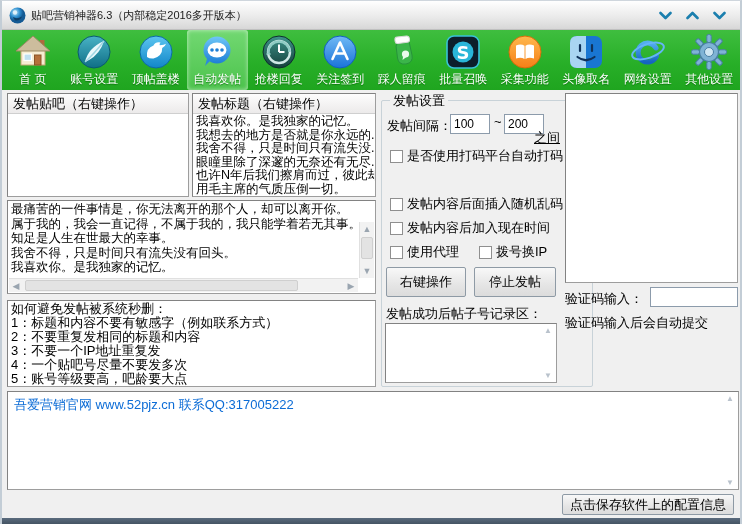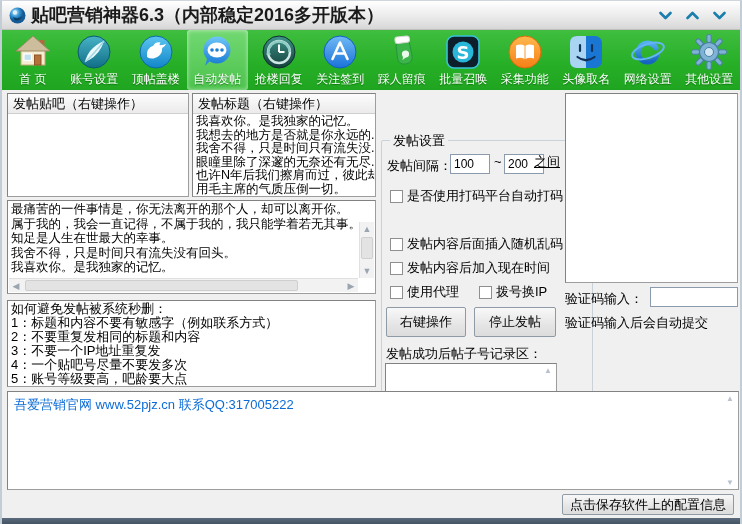--- a/index.html
+++ b/index.html
@@ -6,21 +6,21 @@
   html,body { width:742px; height:524px; }
   body { font-family:"Liberation Sans","DejaVu Sans",sans-serif; font-size:12px; color:#000; }
   .window { position:relative; width:742px; height:524px; background:#f0f0f0; overflow:hidden;
             border-left:2px solid #c3cdd6; border-right:2px solid #c3cdd6; border-top:1px solid #cfd6dd; }
 
   
   .titlebar { position:absolute; left:0; top:0; width:100%; height:29px;
               background:linear-gradient(#ffffff,#e9e9e9 60%,#d7d7d7); display:flex; align-items:center;
               padding-left:7px; border-bottom:1px solid #bfbfbf; }
   .app-icon { width:17px; height:17px; margin-right:5px; flex:0 0 auto; }
-  .title-text { font-weight:bold; font-size:18px; color:#1a1a1a; }
+  .title-text { font-weight:normal; font-size:11px; color:#1a1a1a; }
   .win-controls { position:absolute; right:12px; top:0; height:29px; display:flex; align-items:center; gap:9px; }
   .winbtn { width:18px; height:16px; display:flex; align-items:center; justify-content:center; cursor:pointer; }
 
   
   .toolbar { position:absolute; left:0; top:29px; width:100%; height:60px;
              background:linear-gradient(#3fbe3f,#28af28 55%,#1fa51f); display:flex; }
   .tool-item { width:61.5px; height:60px; display:flex; flex-direction:column; align-items:center; padding-top:2px; cursor:pointer; }
   .tool-item.active { background:linear-gradient(#72d872,#4cc34c); box-shadow:inset 0 0 4px rgba(255,255,255,.6); border-radius:3px; }
   .tool-icon { width:40px; height:40px; }
   .tool-label { color:#fff; font-size:12px; line-height:14px; white-space:nowrap; text-shadow:0 1px 1px rgba(0,90,0,.65); }
@@ -43,21 +43,21 @@
   .vscroll .thumb { position:absolute; top:15px; left:1px; width:12px; height:22px; background:#e3e3e3; border:1px solid #cfcfcf; border-radius:2px; }
   .vscroll .arr.bottom { position:absolute; bottom:0; width:100%; }
   .hscroll { position:absolute; left:1px; bottom:1px; height:14px; right:17px; background:#f2f2f2; border-top:1px solid #e0e0e0; }
   .hscroll .arrL,.hscroll .arrR { position:absolute; top:0; width:14px; height:14px; text-align:center; font-size:9px; color:#9aa5b0; line-height:14px; }
   .hscroll .arrL { left:0; } .hscroll .arrR { right:0; }
   .hscroll .thumb { position:absolute; left:16px; right:60px; top:1px; height:11px; background:#e3e3e3; border:1px solid #cfcfcf; border-radius:2px; }
   .mini-scroll { position:absolute; right:2px; top:2px; bottom:2px; width:12px; color:#b9c2cc; font-size:8px; text-align:center; }
   .mini-scroll .dn { position:absolute; bottom:0; left:0; width:100%; }
 
   
-  .groupbox { position:absolute; left:379px; top:99px; width:212px; height:287px; border:1px solid #c8d2d8; border-radius:2px;margin-top:40px; }
+  .groupbox { position:absolute; left:379px; top:99px; width:212px; height:287px; border:1px solid #c8d2d8; border-radius:2px; }
   .group-title { position:absolute; left:8px; top:-9px; background:#f0f0f0; padding:0 3px; font-size:13px; }
 
   .field-label { position:absolute; font-size:13px; white-space:nowrap; }
   .txtinput { position:absolute; border:1px solid #8c9bab; background:#fff; font-size:12px; padding:1px 3px;
               font-family:"Liberation Sans","DejaVu Sans",sans-serif; }
 
   .cb-row { position:absolute; display:flex; align-items:center; gap:4px; white-space:nowrap; font-size:13px; cursor:default; }
   .cb { width:13px; height:13px; background:#fff; border:1px solid #8f8f8f; flex:0 0 auto; }
 
   .btn { position:absolute; background:linear-gradient(#f8f8f8,#e5e5e5 60%,#dcdcdc); border:1px solid #8e9aa5; border-radius:2px;
@@ -350,21 +350,21 @@
     <div>5：账号等级要高，吧龄要大点</div>
   </div>
 
   <div class="groupbox">
     <span class="group-title">发帖设置</span>
 
     <span class="field-label" style="left:5px; top:16px;">发帖间隔：</span>
     <input class="txtinput" style="left: 68px; top: 13px; width: 40px; height: 20px;" value="100">
     <span class="field-label" style="left:112px; top:13px;">~</span>
     <input class="txtinput" style="left: 122px; top: 13px; width: 40px; height: 20px;" value="200">
-    <span class="field-label" style="left:152px; top:12px;text-decoration:underline;">之间</span>
+    <span class="field-label" style="left:152px; top:28px;text-decoration:underline;">之间</span>
 
     <label class="cb-row" style="left:8px; top:46px;">
       <span class="cb"></span>
       <span>是否使用打码平台自动打码</span>
     </label>
     <label class="cb-row" style="left:8px; top:94px;">
       <span class="cb"></span>
       <span>发帖内容后面插入随机乱码</span>
     </label>
     <label class="cb-row" style="left:8px; top:118px;">

